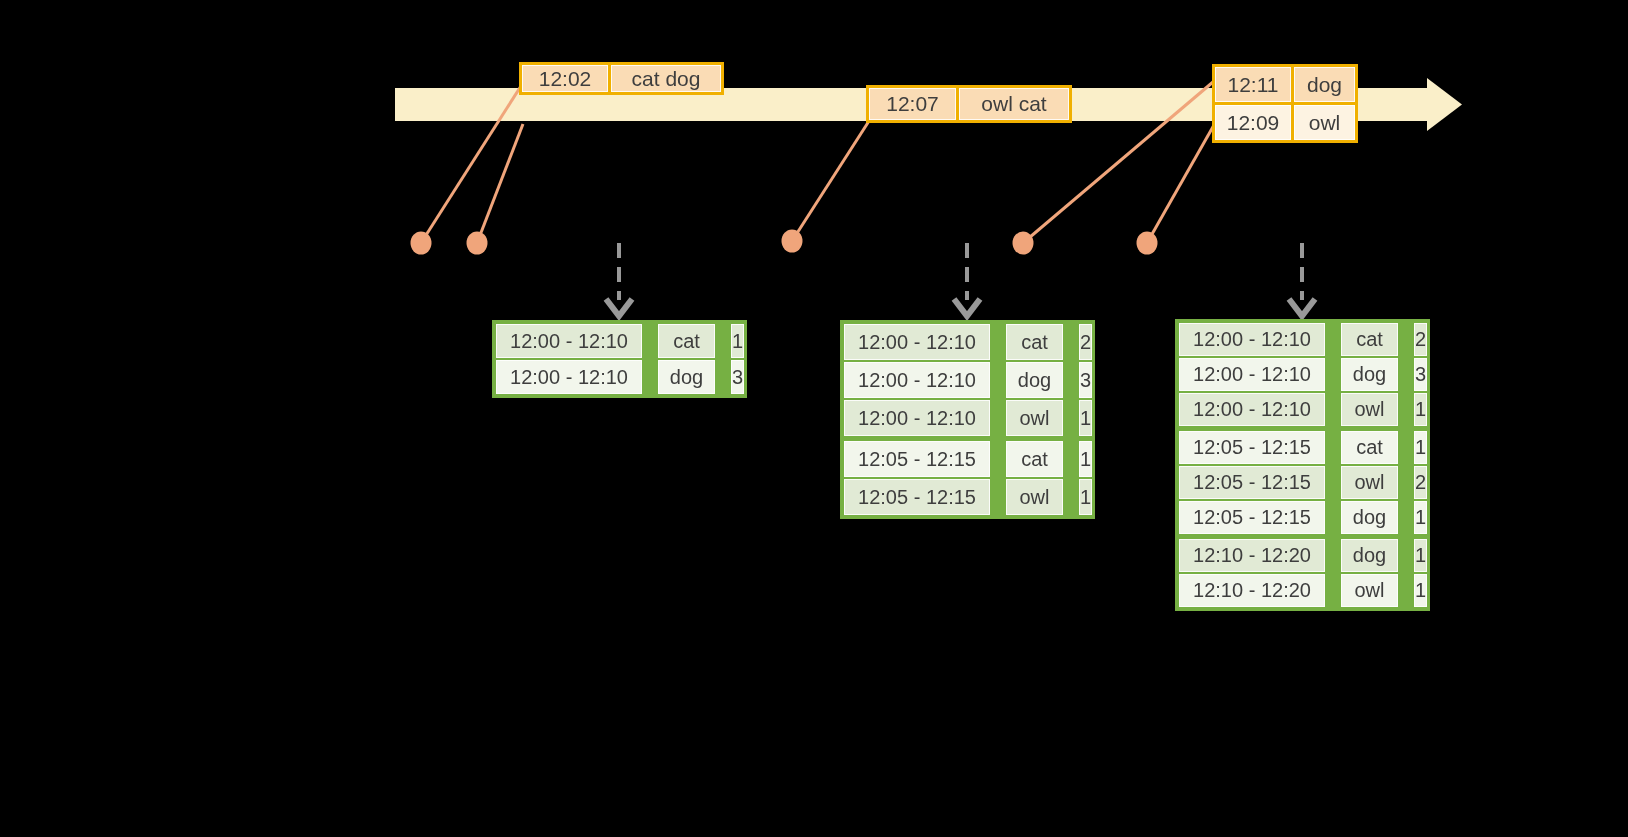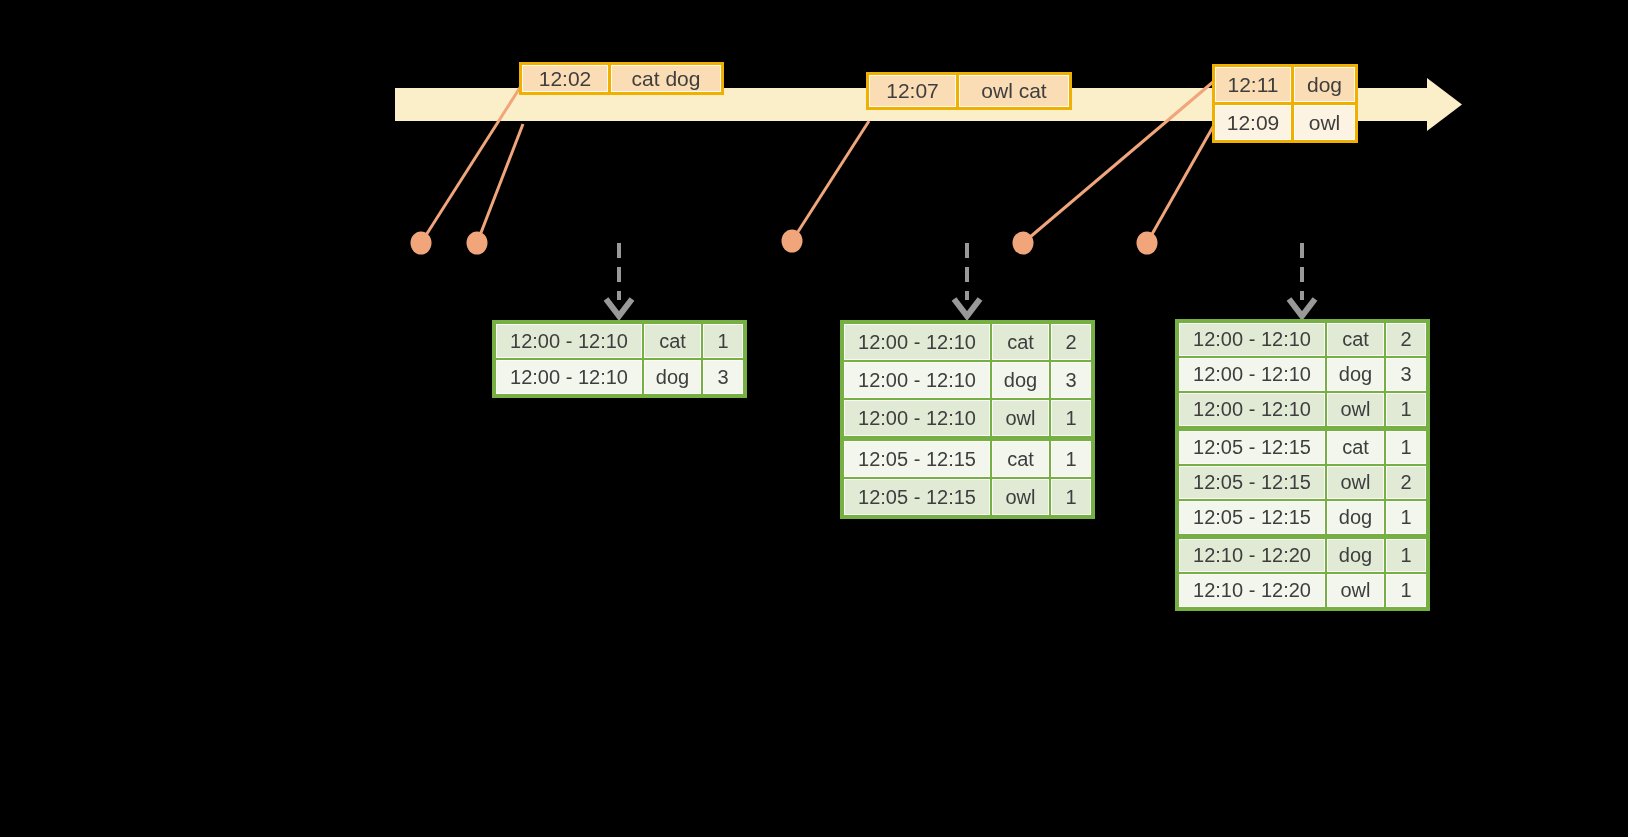--- a/index.html
+++ b/index.html
@@ -15,28 +15,28 @@
 
   
   .event-table{position:absolute;background:var(--gold);padding:3px;display:flex;flex-direction:column;gap:3px;}
   .e-row{display:grid;gap:3px;}
   .cell{display:flex;align-items:center;justify-content:center;border:1px solid rgba(255,255,255,.85);}
   .event-table .cell{font-size:21px;}
   .event-table .e-row:nth-of-type(odd) .cell{background:var(--peach);}
   .event-table .e-row:nth-of-type(even) .cell{background:var(--cream);}
   .batch1{left:519px;top:62px;width:205px;}
   .batch1 .e-row{grid-template-columns:86px 1fr;height:27px;}
-  .batch2{left:866px;top:72px;width:206px;}
+  .batch2{left:866px;top:85px;width:206px;}
   .batch2 .e-row{grid-template-columns:87px 1fr;height:32px;}
   .batch3{left:1212px;top:64px;width:146px;}
   .batch3 .e-row{grid-template-columns:76px 1fr;height:35px;}
 
   
   .result-table{position:absolute;background:var(--green);padding:4px;display:flex;flex-direction:column;gap:2px;width:255px;}
-  .r-row{display:grid;grid-template-columns:146px 57px 1fr;gap:2px;}
+  .r-row{display:grid;grid-template-columns:146px 57px 1fr;gap:16px;}
   .result-table .cell{font-size:20px;}
   .result-table .r-row:nth-of-type(odd) .cell{background:var(--row_green);}
   .result-table .r-row:nth-of-type(even) .cell{background:var(--row_white);}
   .r-row.group-start{margin-top:3px;}
   .result1{left:492px;top:320px;}
   .result1 .r-row{height:34px;}
   .result2{left:840px;top:320px;}
   .result2 .r-row{height:36px;}
   .result3{left:1175px;top:319px;}
   .result3 .r-row{height:33px;}

